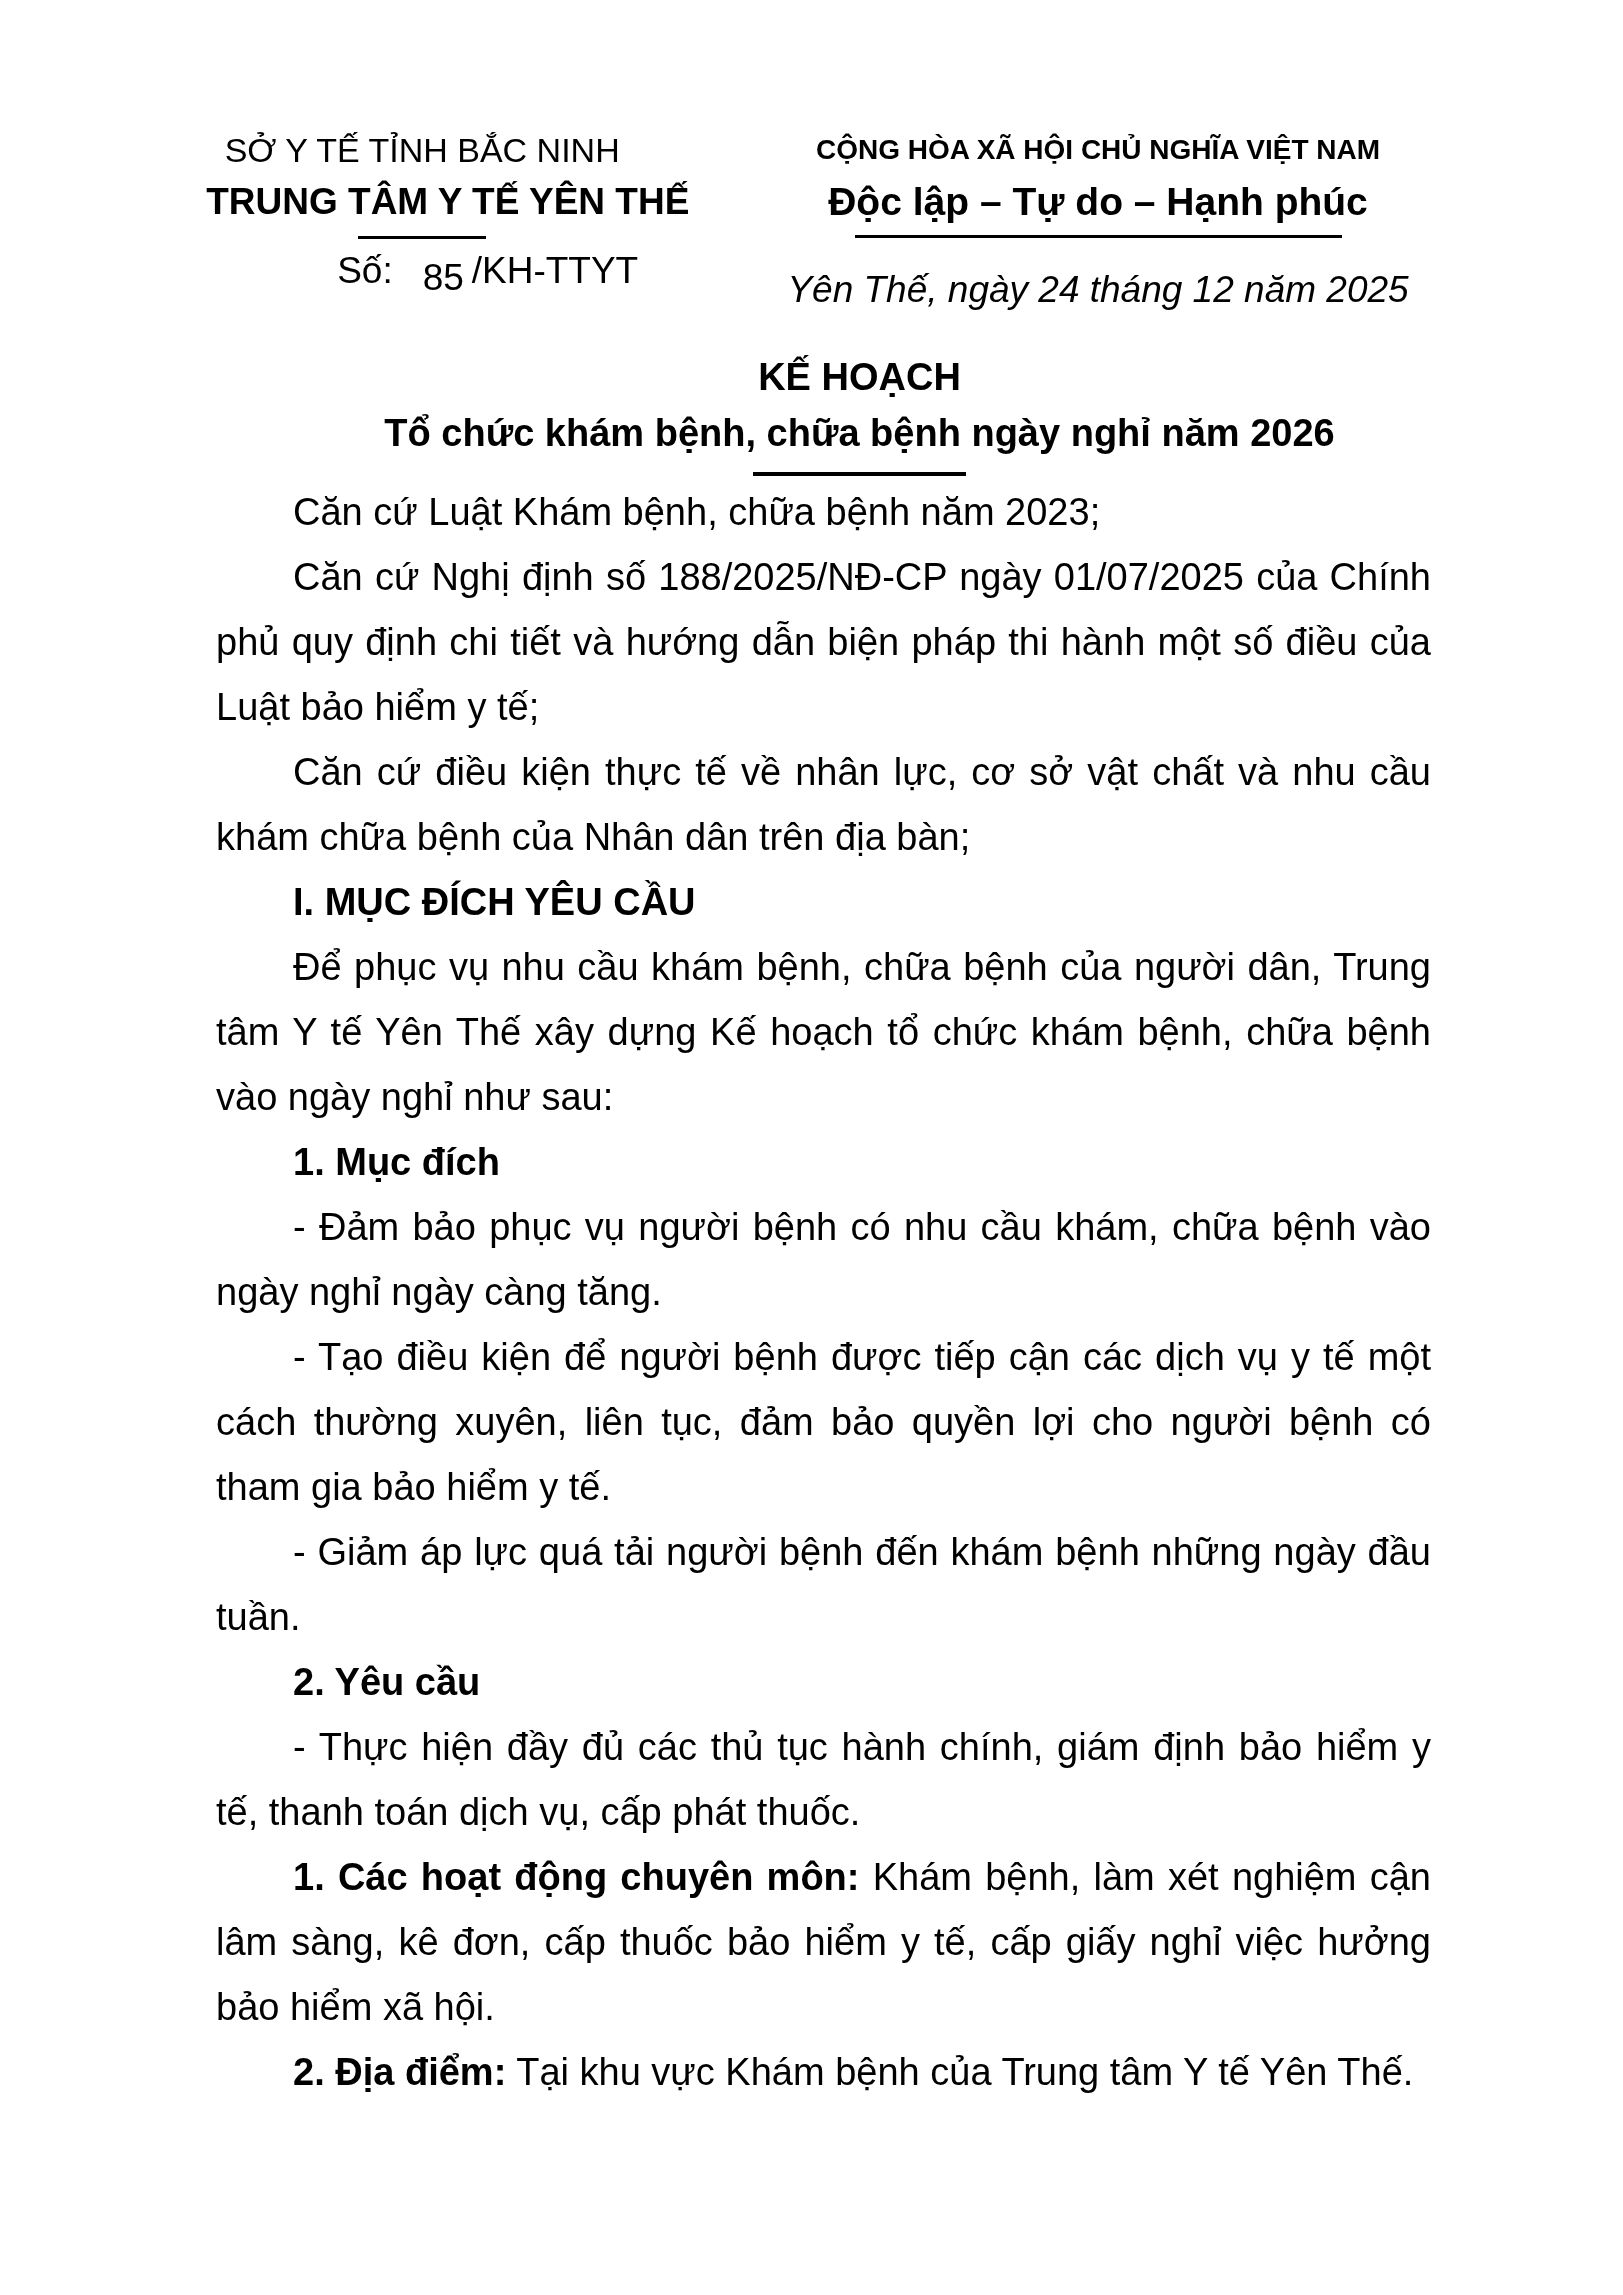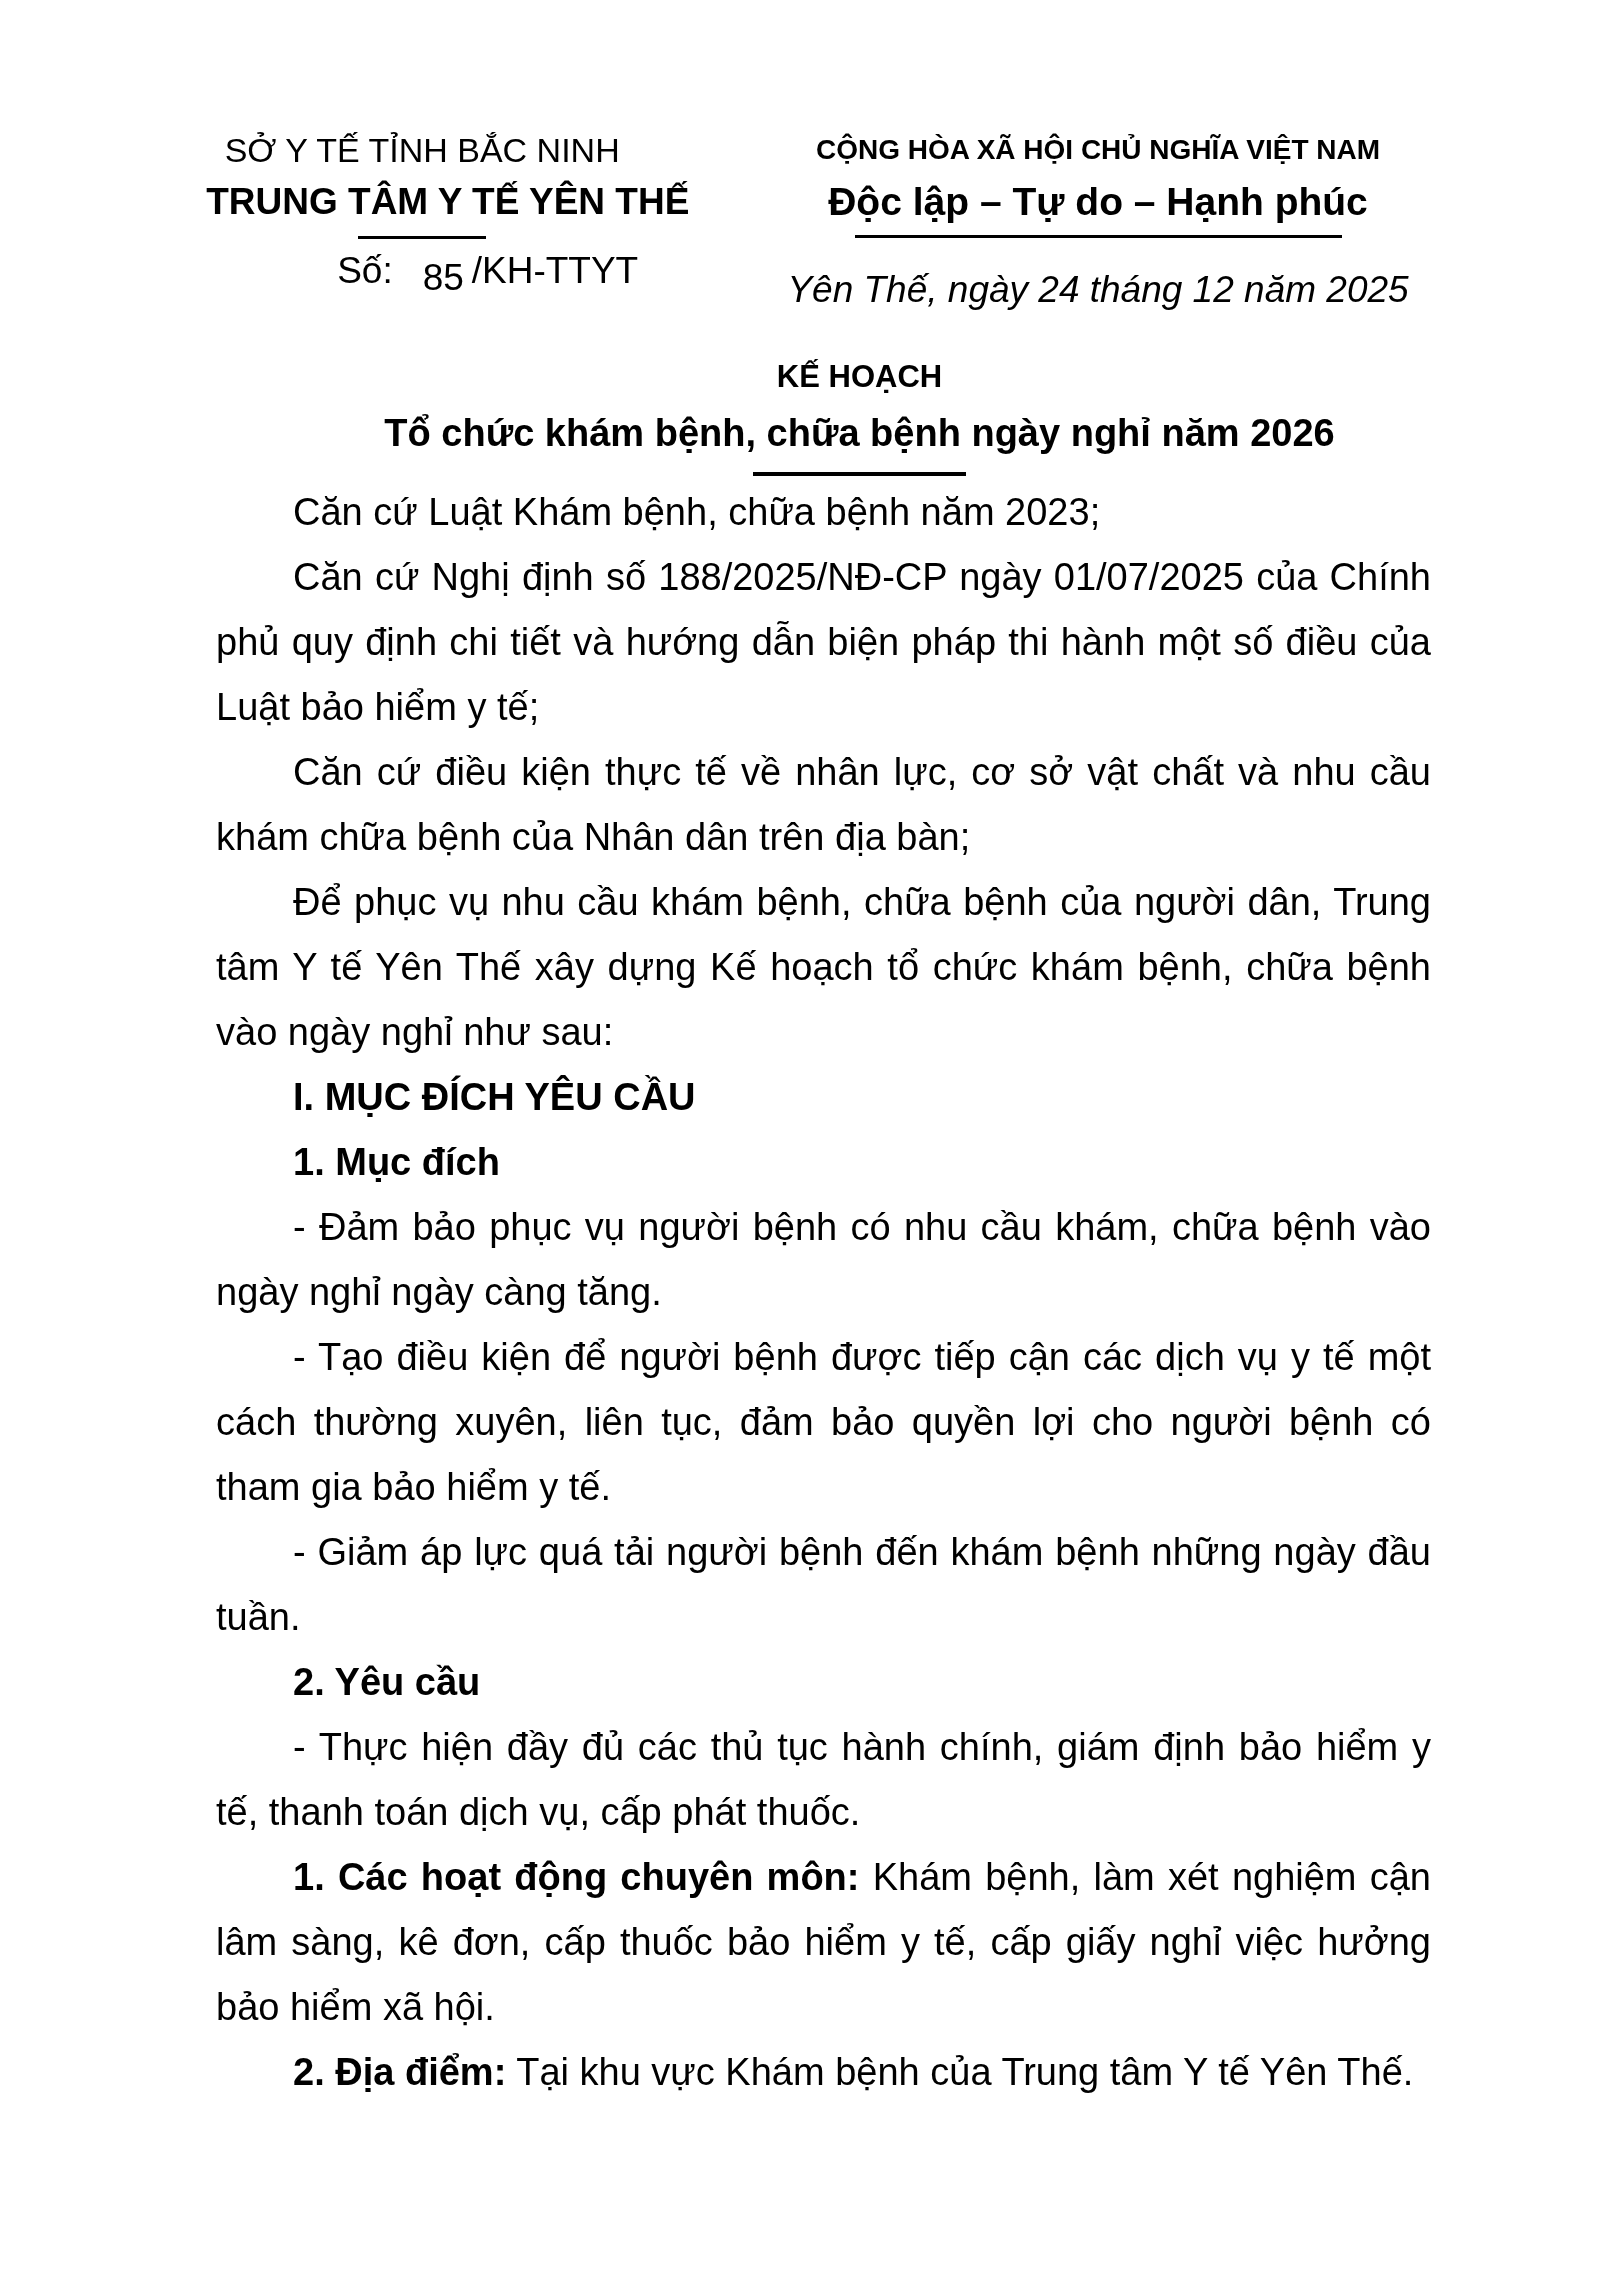--- a/index.html
+++ b/index.html
@@ -27,21 +27,21 @@
 
   .rule-left  { width: 128px; height: 3.3px; background: #000; margin: 7.9px auto 0; }
   .rule-right { width: 487px; height: 3.9px; background: #000; margin: 6.5px auto 0; }
 
   .so-line   { font-size: 37px; margin-top: 12px; line-height: 40px; text-align: right; }
   .so-number { position: relative; top: 6.5px; margin: 0 7.9px 0 30px; display: inline-block; }
   .date-line { font-size: 37px; font-style: italic; margin-top: 26px; line-height: 52px; white-space: nowrap; }
 
   
   .title { text-align: center; margin-top: 33px; line-height: 56px; padding-left: 72px; }
-  .title .t1 { font-size: 31px; font-weight: bold; }
+  .title .t1 { font-size: 38px; font-weight: bold; }
   .title .t2 { font-size: 38px; font-weight: bold; white-space: nowrap; }
   .rule-title { width: 213px; height: 3.9px; background: #000; margin: 10.5px auto 0; }
 
   
   .doc-body { margin-top: 3.9px; font-size: 38px; line-height: 65px; text-align: justify; }
   .doc-body p { margin: 0; text-indent: 77px; }
   .doc-body p b { font-weight: bold; }
 </style>
 </head>
 <body>
@@ -71,22 +71,22 @@
   <div class="title">
     <div class="t1">KẾ HOẠCH</div>
     <div class="t2">Tổ chức khám bệnh, chữa bệnh ngày nghỉ năm 2026</div>
     <div class="rule-title"></div>
   </div>
 
   <div class="doc-body">
       <p>Căn cứ Luật Khám bệnh, chữa bệnh năm 2023;</p>
       <p>Căn cứ Nghị định số 188/2025/NĐ-CP ngày 01/07/2025 của Chính phủ quy định chi tiết và hướng dẫn biện pháp thi hành một số điều của Luật bảo hiểm y tế;</p>
       <p>Căn cứ điều kiện thực tế về nhân lực, cơ sở vật chất và nhu cầu khám chữa bệnh của Nhân dân trên địa bàn;</p>
+      <p><b>I. MỤC ĐÍCH YÊU CẦU</b></p>
       <p>Để phục vụ nhu cầu khám bệnh, chữa bệnh của người dân, Trung tâm Y tế Yên Thế xây dựng Kế hoạch tổ chức khám bệnh, chữa bệnh vào ngày nghỉ như sau:</p>
-      <p><b>I. MỤC ĐÍCH YÊU CẦU</b></p>
       <p><b>1. Mục đích</b></p>
       <p>- Đảm bảo phục vụ người bệnh có nhu cầu khám, chữa bệnh vào ngày nghỉ ngày càng tăng.</p>
       <p>- Tạo điều kiện để người bệnh được tiếp cận các dịch vụ y tế một cách thường xuyên, liên tục, đảm bảo quyền lợi cho người bệnh có tham gia bảo hiểm y tế.</p>
       <p>- Giảm áp lực quá tải người bệnh đến khám bệnh những ngày đầu tuần.</p>
       <p><b>2. Yêu cầu</b></p>
       <p>- Thực hiện đầy đủ các thủ tục hành chính, giám định bảo hiểm y tế, thanh toán dịch vụ, cấp phát thuốc.</p>
       <p><b>1. Các hoạt động chuyên môn:</b> Khám bệnh, làm xét nghiệm cận lâm sàng, kê đơn, cấp thuốc bảo hiểm y tế, cấp giấy nghỉ việc hưởng bảo hiểm xã hội.</p>
       <p><b>2. Địa điểm:</b> Tại khu vực Khám bệnh của Trung tâm Y tế Yên Thế.</p>
     </div>
 

